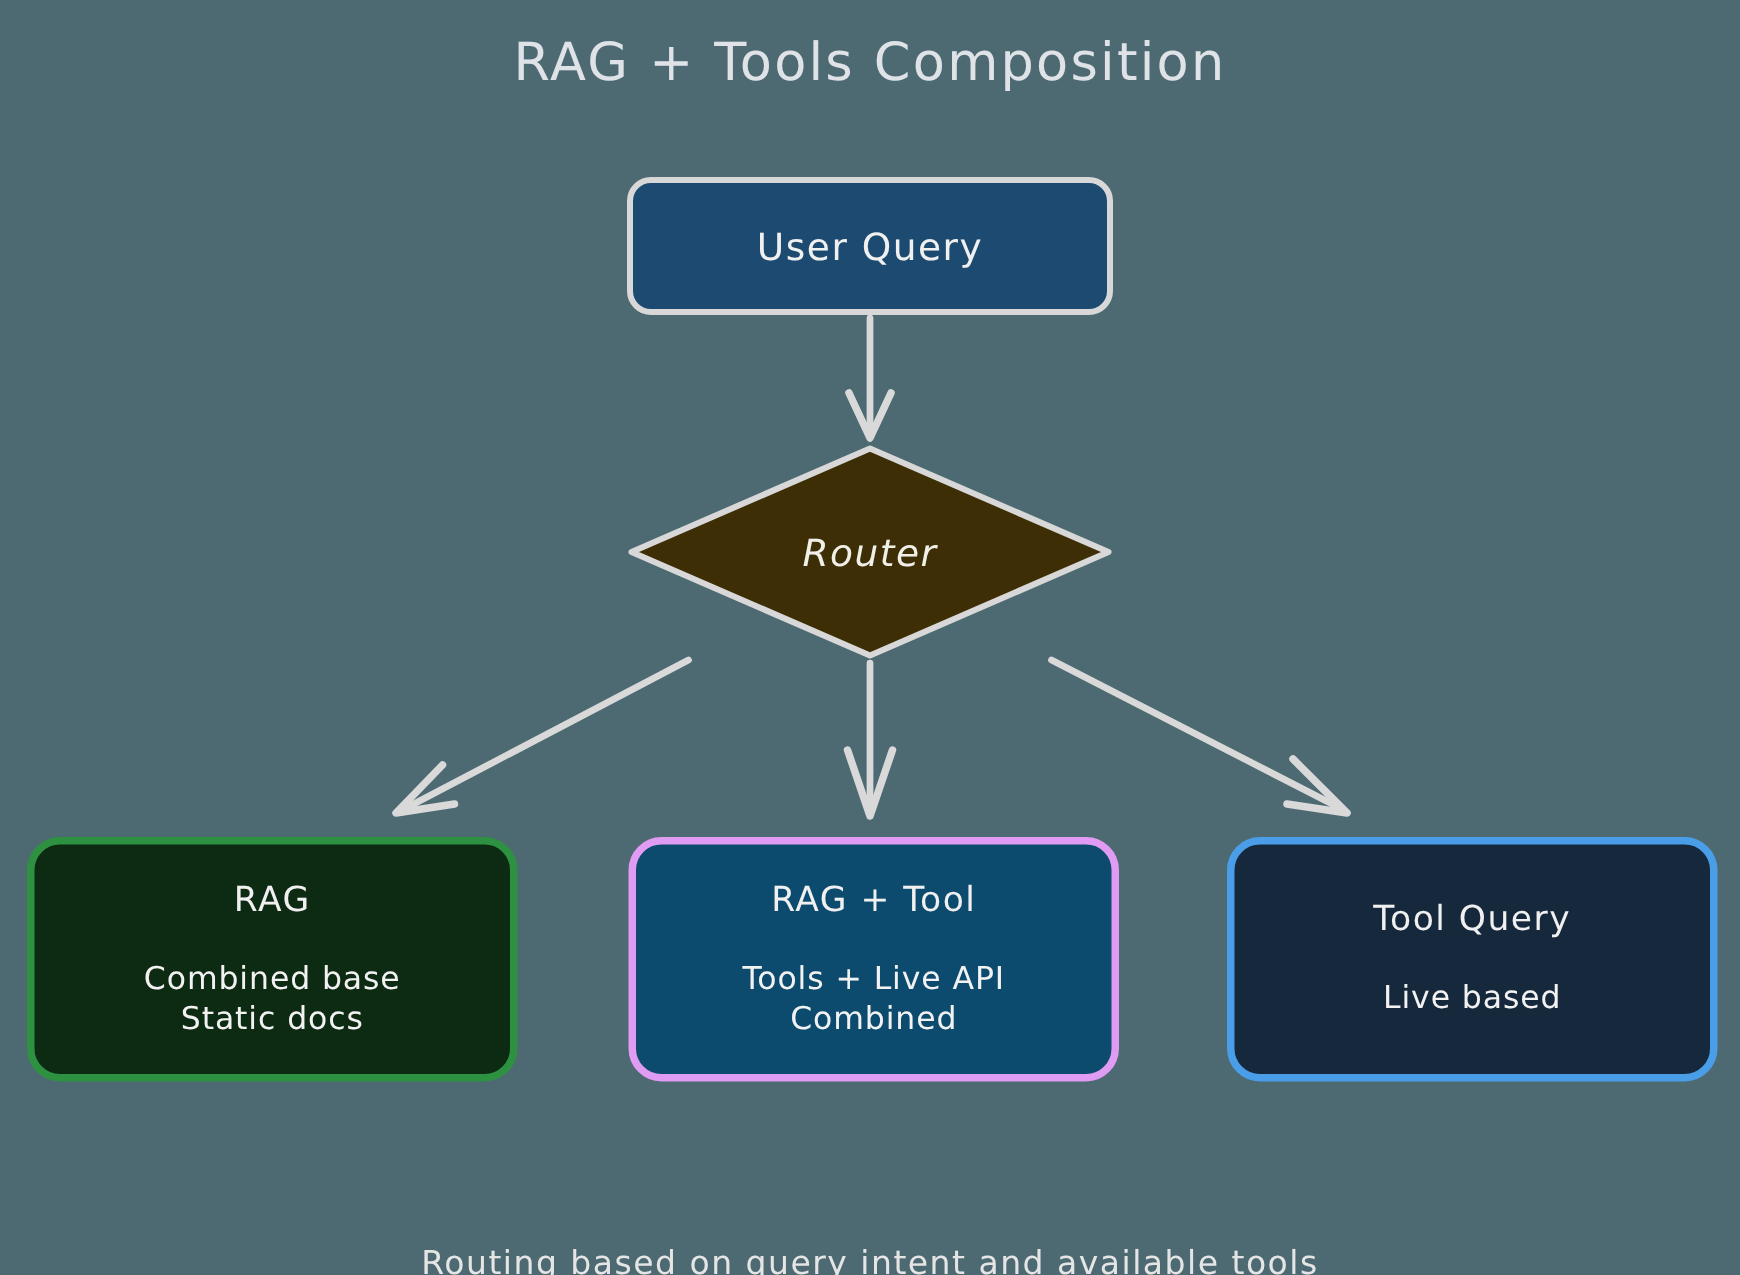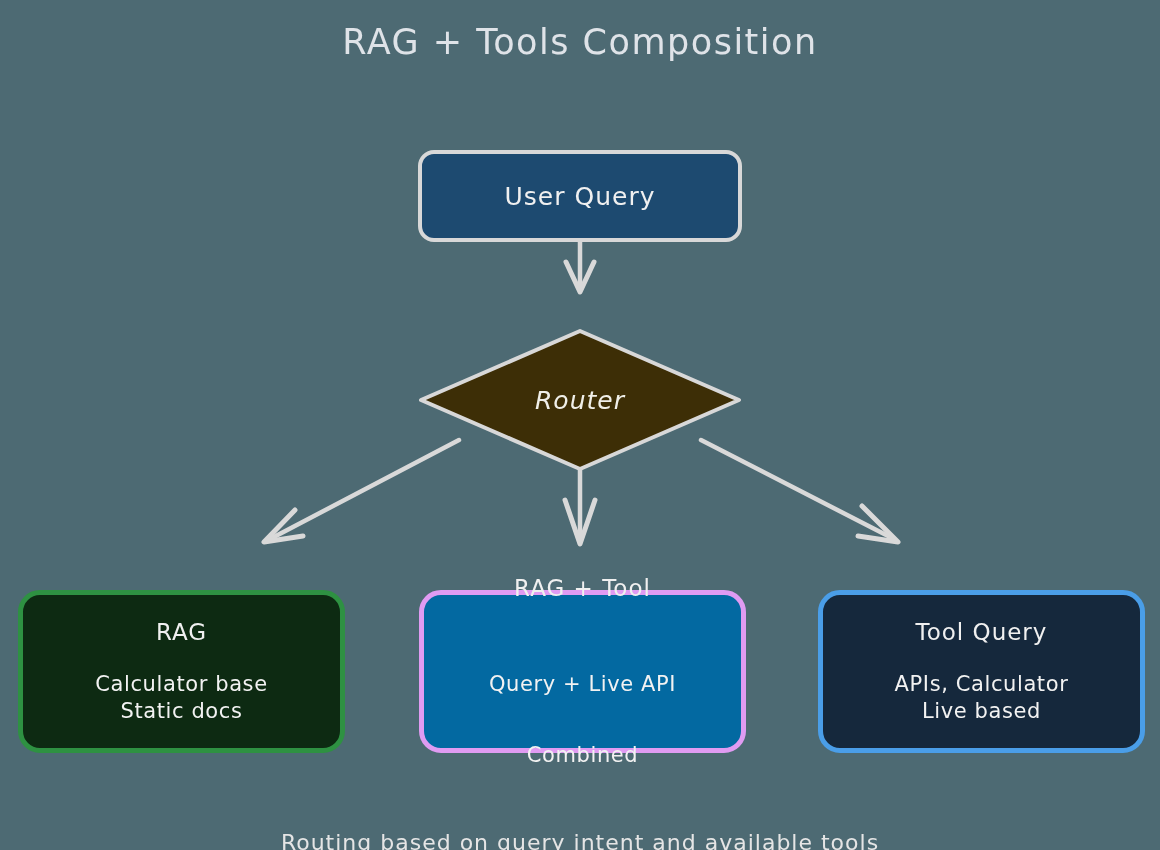--- a/index.html
+++ b/index.html
@@ -60,21 +60,20 @@
   
   .node {
     position: absolute;
     box-sizing: border-box;
     display: flex;
     flex-direction: column;
     align-items: center;
     justify-content: center;
     text-align: center;
     color: #f0f0f0;
-    margin-top: 32px;
   }
 
   #node-user-query {
     left: 418px;
     top: 118px;
     width: 324px;
     height: 92px;
     background: #1d4a70;
     border: 4px solid #d8d8d8;
     border-radius: 16px;
@@ -127,23 +126,22 @@
     color: #f2f2f2;
   }
 
   #node-rag {
     left: 18px;
     background: #0d2a12;
     border-color: #2e9142;
   }
   #node-rag-tool {
     left: 419px;
-    background: #0369a1;
+    background: #0c4a6e;
     border-color: #e09bf2;
-    gap: 44px;
   }
   #node-tool-call {
     left: 818px;
     background: #15283c;
     border-color: #4a9ee8;
   }
 
   .stroke {
     stroke: #d9d9d9;
     stroke-width: 4.5;
@@ -201,31 +199,30 @@
 
   <div id="node-router" class="node">
     <svg class="layer" style="width:324px;height:144px;position:absolute;left:0;top:0" viewBox="0 0 324 144">
       <polygon class="diamond-shape" points="162,3 321,72 162,141 3,72"></polygon>
     </svg>
     <div class="diamond-label hand">Router</div>
   </div>
 
   <div class="node leaf" id="node-rag">
     <div class="node-title hand">RAG</div>
-    <div class="node-sub hand">Calculator base</div>
+    <div class="node-sub hand">Combined base</div>
     <div class="node-sub hand">Static docs</div>
   </div>
 
   <div class="node leaf" id="node-rag-tool">
     <div class="node-title hand">RAG + Tool</div>
-    <div class="node-sub hand">Query + Live API</div>
+    <div class="node-sub hand">Tools + Live API</div>
     <div class="node-sub hand">Combined</div>
   </div>
 
   <div class="node leaf" id="node-tool-call">
     <div class="node-title hand">Tool Query</div>
-    <div class="node-sub hand">APIs, Calculator</div>
     <div class="node-sub hand">Live based</div>
   </div>
 
   <div id="caption" class="hand">Routing based on query intent and available tools</div>
 
 </div>
 
 </body></html>

